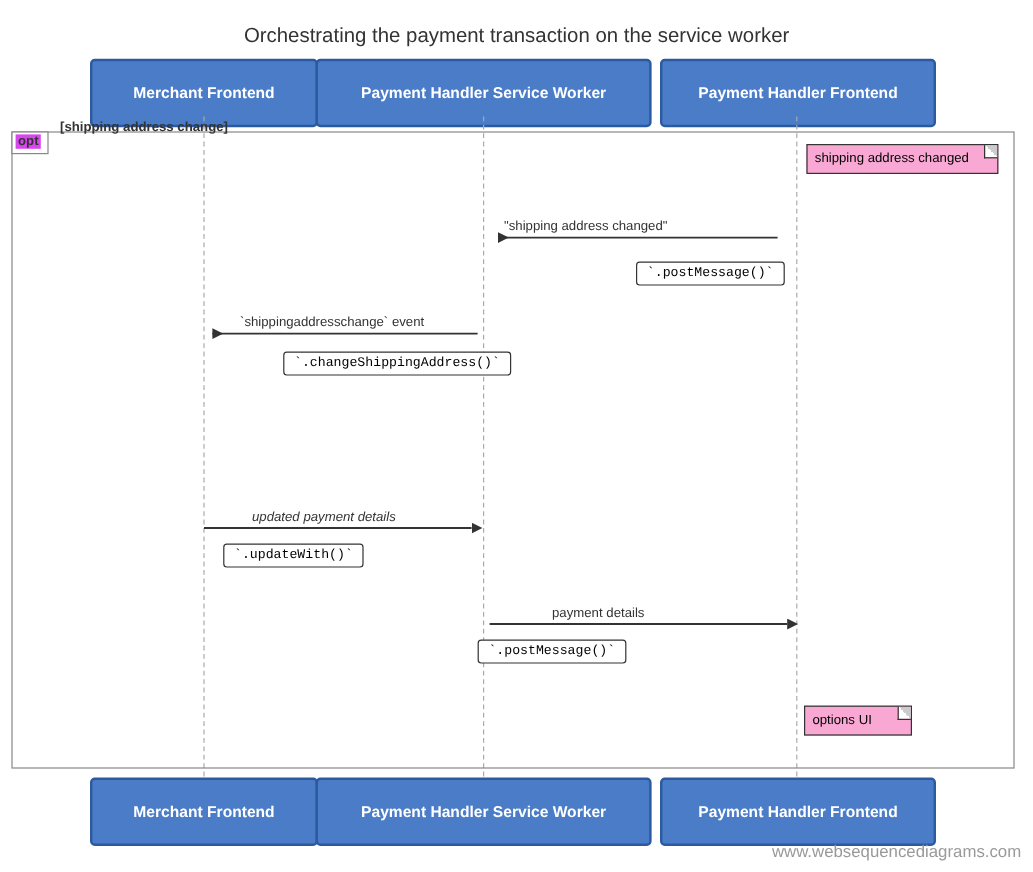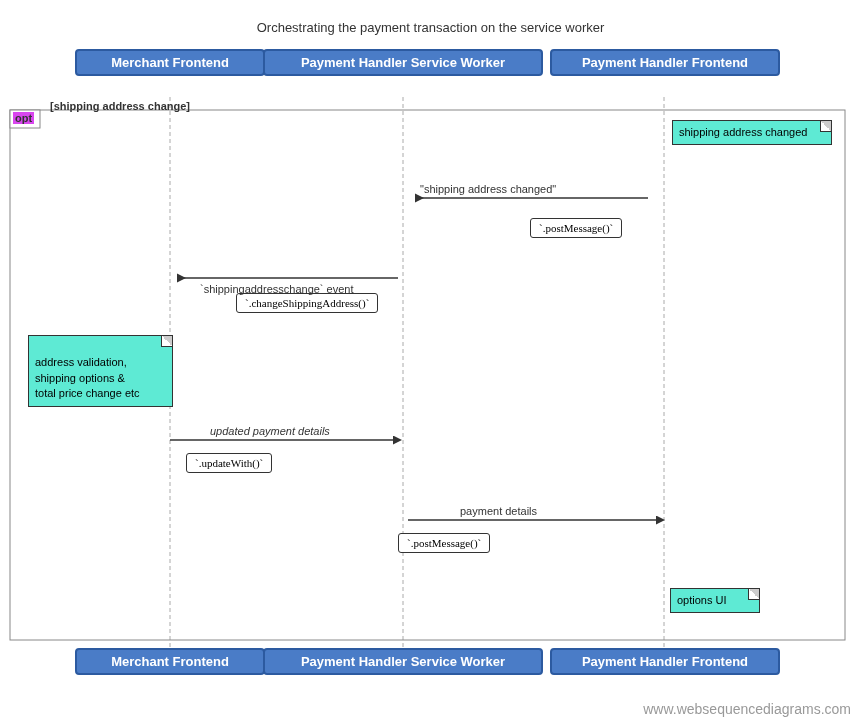--- a/index.html
+++ b/index.html
@@ -13,67 +13,67 @@
       position: relative;
     }
     .diagram-container {
       position: relative;
       width: 861px;
       height: 727px;
       background: #fff;
     }
     .title {
       text-align: center;
-      font-size: 13px;
+      font-size: 17px;
       padding-top: 10px;
       color: #333;
     }
     .actor-box {
       position: absolute;
       background: #4a7cc7;
       color: #fff;
       font-size: 13px;
       font-weight: bold;
-      padding: 4px 12px;
+      padding: 19px 12px;
       border-radius: 4px;
       text-align: center;
       border: 2px solid #2c5aa0;
     }
     svg.diagram-svg {
       position: absolute;
       top: 0;
       left: 0;
       width: 861px;
       height: 727px;
       pointer-events: none;
     }
     .note-box {
       position: absolute;
-      background: #5eead4;
+      background: #f9a8d4;
       border: 1px solid #333;
       padding: 4px 6px;
       font-size: 11px;
       line-height: 1.4;
     }
     .note-box.dogear::after {
       content: '';
       position: absolute;
       top: 0; right: 0;
       width: 10px; height: 10px;
       background: linear-gradient(225deg, #ccc 50%, #fff 50%);
       border-left: 1px solid #333;
       border-bottom: 1px solid #333;
     }
     .code-box {
       position: absolute;
       background: #fff;
       border: 1px solid #333;
       border-radius: 3px;
       padding: 3px 8px;
-      font-family: Liberation Serif, serif;
+      font-family: Liberation Mono, monospace;
       font-size: 11px;
     }
     .msg-label {
       position: absolute;
       font-size: 11px;
       color: #333;
     }
     .opt-label {
       position: absolute;
       font-size: 11px;
@@ -139,25 +139,20 @@
   </svg>
 
   <div class="opt-label" style="left:13px; top:112px;">opt</div>
 
   <div class="bracket-label" style="left:50px; top:100px; font-weight:bold;">[shipping address change]</div>
 
   <div class="note-box dogear" style="left:672px; top:120px; width:160px;">
     <span>shipping address changed</span>
   </div>
 
-  <div class="note-box dogear" style="left:28px; top:335px; width:145px; white-space:pre-line;">
-    <span>address validation,
-shipping options &amp;
-total price change etc</span>
-  </div>
 
   <div class="note-box dogear" style="left:670px; top:588px; width:90px;">
     <span>options UI</span>
   </div>
 
   <div class="code-box" style="left:530px; top:218px;">
     <span>`.postMessage()`</span>
   </div>
 
   <div class="code-box" style="left:200px; top:293px;margin-left:36px;">
@@ -166,19 +161,19 @@
 
   <div class="code-box" style="left:186px; top:453px;">
     <span>`.updateWith()`</span>
   </div>
 
   <div class="code-box" style="left:398px; top:533px;">
     <span>`.postMessage()`</span>
   </div>
 
   <div class="msg-label" style="left:420px; top:183px;">"shipping address changed"</div>
-  <div class="msg-label" style="left:200px; top:263px;margin-top:20px;">`shippingaddresschange` event</div>
+  <div class="msg-label" style="left:200px; top:263px;">`shippingaddresschange` event</div>
   <div class="msg-label" style="left:210px; top:425px;font-style:italic;">updated payment details</div>
   <div class="msg-label" style="left:460px; top:505px;">payment details</div>
 
   <div class="watermark">www.websequencediagrams.com</div>
 
 </div>
 
 </body></html>

